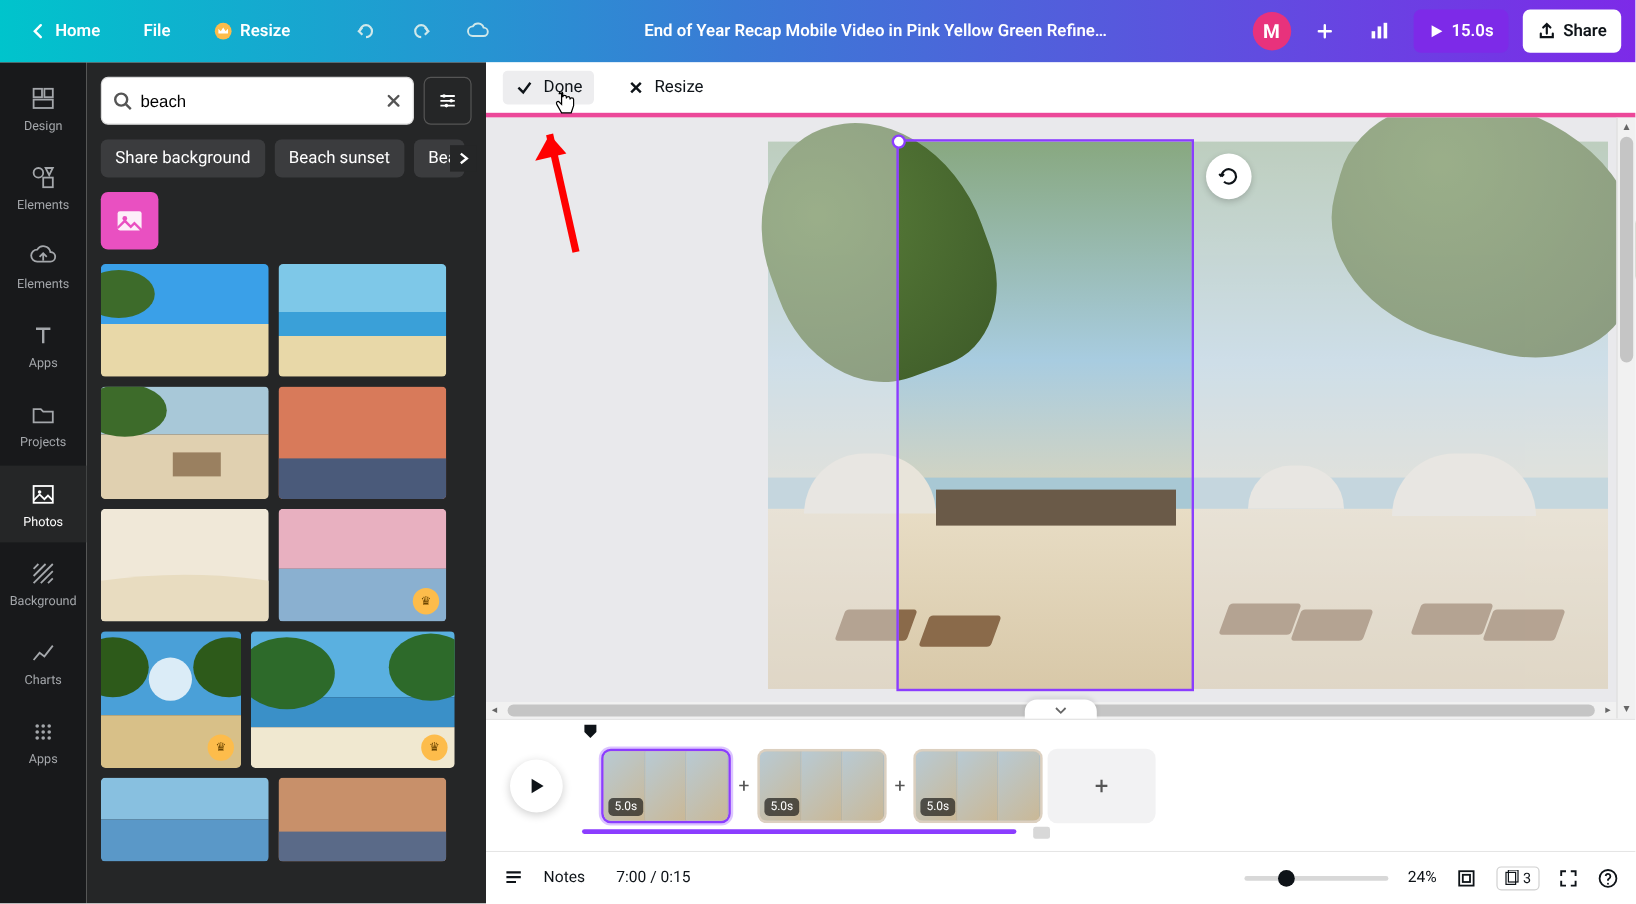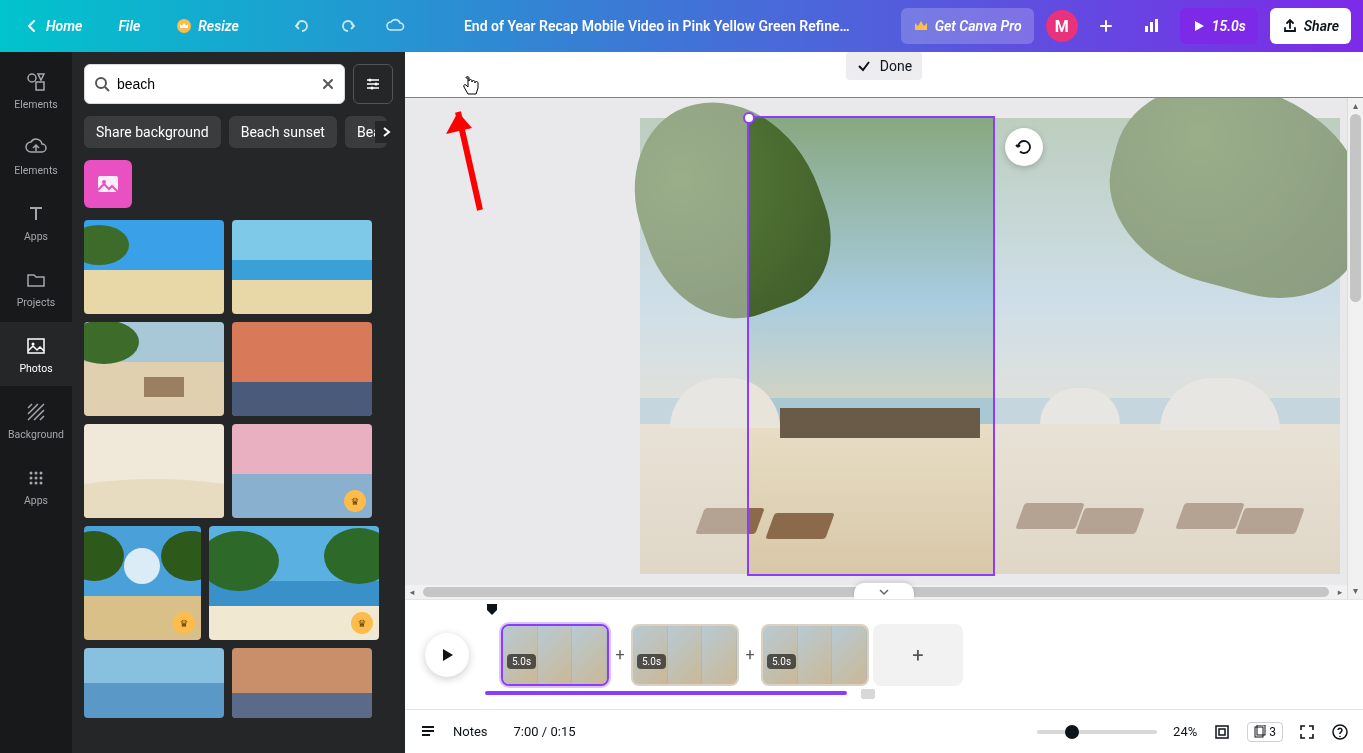--- a/index.html
+++ b/index.html
@@ -1,20 +1,20 @@
 <!DOCTYPE html>
 <html><head>
 <meta charset="utf-8">
 <style>
   * { box-sizing: border-box; margin: 0; padding: 0; }
   body { font-family: -apple-system, BlinkMacSystemFont, "Segoe UI", Roboto, sans-serif; background: #fff; width: 1363px; height: 753px; overflow: hidden; position: relative; }
 
   
   .header { height: 52px; display: flex; align-items: center; color: #fff; background: linear-gradient(90deg, #00c4cc 0%, #3a7bd5 45%, #7d2ae8 100%); padding: 0 12px; gap: 12px; position: relative; }
-  .header .btn { height: 36px; display: flex; align-items: center; padding: 0 12px; border-radius: 6px; cursor: pointer; font-size: 14px; font-weight: 600; gap: 6px; font-style: italic; }
+  .header .btn { height: 36px; display: flex; align-items: center; padding: 0 12px; border-radius: 6px; cursor: pointer; font-size: 14px; font-weight: 600; gap: 6px; }
   .header .icon-only { padding: 0 8px; }
   .doc-title { flex: 1; text-align: center; font-size: 14px; font-weight: 600; white-space: nowrap; overflow: hidden; text-overflow: ellipsis; padding: 0 20px; }
   .pro-btn { background: rgba(255,255,255,0.2); }
   .avatar { width: 32px; height: 32px; border-radius: 50%; background: #e8327c; display: flex; align-items: center; justify-content: center; font-weight: 700; }
   .play-btn { background: #7d2ae8; justify-content: space-between; }
   .share-btn { background: #fff; color: #0e1318; }
 
   
   .left-rail { position: absolute; left: 0; top: 52px; bottom: 0; width: 72px; background: #18191b; display: flex; flex-direction: column; align-items: center; padding-top: 6px; gap: 2px; }
   .rail-item { width: 72px; height: 64px; display: flex; flex-direction: column; align-items: center; justify-content: center; color: #a4a7ab; cursor: pointer; font-size: 10.5px; gap: 4px; }
@@ -41,21 +41,21 @@
   .thumb { position: relative; border-radius: 4px; overflow: hidden; cursor: pointer; }
   .thumb.w1 { width: 140px; height: 94px; }
   .thumb.w2 { width: 140px; height: 94px; }
   .thumb.w3 { width: 117px; height: 114px; }
   .thumb.w4 { width: 170px; height: 114px; }
   .crown { position: absolute; right: 6px; bottom: 6px; width: 22px; height: 22px; background: #fdbc4b; border-radius: 50%; display: flex; align-items: center; justify-content: center; font-size: 10px; color: #6b4500; }
   .panel-collapse { position: absolute; right: -14px; top: 340px; width: 18px; height: 80px; background: #252627; border-radius: 0 40px 40px 0; display: flex; align-items: center; justify-content: center; color: #888; cursor: pointer; }
 
   
   .main { position: absolute; left: 405px; right: 0; top: 52px; bottom: 0; display: flex; flex-direction: column; background: #fff; }
-  .crop-bar { height: 46px; border-bottom: 1px solid #ec4899; display: flex; align-items: center; padding: 0 14px; gap: 18px; flex-direction: column; }
+  .crop-bar { height: 46px; border-bottom: 4px solid #ec4899; display: flex; align-items: center; padding: 0 14px; gap: 18px; }
   .crop-btn { display: flex; align-items: center; gap: 8px; padding: 6px 10px; border-radius: 4px; cursor: pointer; font-size: 14px; color: #0e1318; }
   .crop-btn.active { background: #ededef; }
   .cursor-hand { position: absolute; left: 462px; top: 76px; font-size: 16px; z-index: 20; pointer-events: none; }
   .red-arrow { position: absolute; left: 440px; top: 100px; z-index: 19; pointer-events: none; }
 
   .canvas-wrap { flex: 1; background: #e9e9ec; position: relative; overflow: hidden; }
   .vscroll { position: absolute; right: 0; top: 0; bottom: 0; width: 16px; background: #f1f1f1; border-left: 1px solid #dcdcdc; }
   .vscroll .up, .vscroll .down { height: 16px; text-align: center; font-size: 10px; color: #666; line-height: 16px; }
   .vscroll .thumb-track { position: absolute; top: 16px; bottom: 16px; left: 2px; right: 2px; }
   .vscroll .thumb-bar { position: absolute; top: 0; height: 40%; left: 0; right: 0; background: #c5c5c5; border-radius: 6px; }
@@ -91,21 +91,21 @@
 
   
   .timeline-toggle { position: absolute; left: 50%; bottom: -2px; transform: translateX(-50%); width: 60px; height: 18px; background: #fff; border-radius: 10px 10px 0 0; box-shadow: 0 -2px 4px rgba(0,0,0,0.1); display: flex; align-items: center; justify-content: center; color: #666; cursor: pointer; }
   .timeline { height: 110px; border-top: 1px solid #e5e5e5; background: #fff; position: relative; display: flex; align-items: center; padding: 0 20px; gap: 12px; }
   .play-round { width: 44px; height: 44px; border-radius: 50%; background: #fff; box-shadow: 0 2px 8px rgba(0,0,0,0.2); display: flex; align-items: center; justify-content: center; cursor: pointer; }
   .playhead { position: absolute; left: 80px; top: 2px; color: #0e1318; }
   .clips { display: flex; align-items: center; gap: 4px; margin-left: 20px; }
   .clip { position: relative; width: 108px; height: 62px; border-radius: 8px; overflow: hidden; background: #dcd0c0; border: 2px solid transparent; cursor: pointer; display: flex; }
   .clip.active { border-color: #8b3dff; box-shadow: 0 0 0 2px rgba(139,61,255,0.3); }
   .clip .seg { flex: 1; background: linear-gradient(135deg, #b8cad4, #cab896); border-right: 1px solid rgba(0,0,0,0.06); }
-  .clip-label { position: absolute; left: 4px; bottom: 15px; background: rgba(0,0,0,0.6); color: #fff; font-size: 10px; padding: 2px 5px; border-radius: 4px; }
+  .clip-label { position: absolute; left: 4px; bottom: 4px; background: rgba(0,0,0,0.6); color: #fff; font-size: 10px; padding: 2px 5px; border-radius: 4px; }
   .clip-add { width: 14px; height: 14px; display: flex; align-items: center; justify-content: center; color: #555; cursor: pointer; }
   .clip.add { background: #f2f2f3; border: none; display: flex; align-items: center; justify-content: center; color: #555; font-size: 20px; width: 90px; }
   .purple-bar { position: absolute; left: 80px; bottom: 14px; height: 4px; width: 362px; background: #8b3dff; border-radius: 2px; }
   .audio-chip { position: absolute; left: 456px; bottom: 10px; width: 14px; height: 10px; background: #d8d8d8; border-radius: 2px; }
 
   
   .bottom { height: 44px; border-top: 1px solid #e5e5e5; display: flex; align-items: center; padding: 0 14px; gap: 16px; font-size: 13px; color: #0e1318; }
   .bottom .spacer { flex: 1; }
   .zoom-slider { width: 120px; height: 4px; background: #d8d8d8; border-radius: 2px; position: relative; }
   .zoom-slider .knob { position: absolute; left: 28px; top: -5px; width: 14px; height: 14px; background: #0e1318; border-radius: 50%; }
@@ -150,28 +150,20 @@
         <path d="M14 9 A5 5 0 1 0 9 14" stroke="#cfe8ea" stroke-width="1.8" fill="none"></path>
         <path d="M12 6 L15 9 L12 12" stroke="#cfe8ea" stroke-width="1.8" fill="none"></path>
       </svg>
   </div>
   <div class="btn icon-only">
     <svg width="20" height="18" viewBox="0 0 20 18">
         <path d="M6 13 A4 4 0 0 1 6 5 A5 5 0 0 1 15 6 A3.5 3.5 0 0 1 15 13 Z" stroke="#cfe8ea" stroke-width="1.6" fill="none"></path>
       </svg>
   </div>
   <div class="doc-title">End of Year Recap Mobile Video in Pink Yellow Green Refine…</div>
-  <div class="btn pro-btn">
-    <span>
-      <svg width="16" height="16" viewBox="0 0 16 16">
-          <path d="M2 12 L2 5 L5 8 L8 3 L11 8 L14 5 L14 12 Z" fill="#fdbc4b"></path>
-        </svg>
-    </span>
-    <span>Get Canva Pro</span>
-  </div>
   <div class="avatar">
       <span>M</span>
     </div>
   <div class="btn icon-only">
     <svg width="16" height="16" viewBox="0 0 16 16">
         <path d="M8 3v10M3 8h10" stroke="#fff" stroke-width="2" stroke-linecap="round"></path>
       </svg>
   </div>
   <div class="btn icon-only">
     <svg width="18" height="18" viewBox="0 0 18 18">
@@ -191,20 +183,30 @@
         <path d="M8 2 L8 10 M5 5 L8 2 L11 5 M3 10 v3 h10 v-3" stroke="#0e1318" stroke-width="1.8" fill="none" stroke-linecap="round"></path>
       </svg>
     <span>Share</span>
   </div>
 </div>
 
 <div class="left-rail">
   <div class="rail-item">
     <span class="rail-icon">
         <svg width="24" height="24" viewBox="0 0 24 24">
+          <rect x="4" y="4" width="7" height="7" stroke="#a4a7ab" fill="none" stroke-width="1.5"></rect>
+          <rect x="13" y="4" width="7" height="7" stroke="#a4a7ab" fill="none" stroke-width="1.5"></rect>
+          <rect x="4" y="13" width="16" height="7" stroke="#a4a7ab" fill="none" stroke-width="1.5"></rect>
+        </svg>
+      </span>
+    <span>Design</span>
+  </div>
+  <div class="rail-item">
+    <span class="rail-icon">
+        <svg width="24" height="24" viewBox="0 0 24 24">
           <circle cx="8" cy="8" r="4" stroke="#a4a7ab" fill="none" stroke-width="1.5"></circle>
           <rect x="12" y="12" width="8" height="8" stroke="#a4a7ab" fill="none" stroke-width="1.5"></rect>
           <path d="M14 4 L20 4 L17 10 Z" stroke="#a4a7ab" fill="none" stroke-width="1.5"></path>
         </svg>
       </span>
     <span>Elements</span>
   </div>
   <div class="rail-item">
     <span class="rail-icon">
         <svg width="24" height="24" viewBox="0 0 24 24">
@@ -239,20 +241,28 @@
       </span>
     <span>Photos</span>
   </div>
   <div class="rail-item">
     <span class="rail-icon">
         <svg width="24" height="24" viewBox="0 0 24 24">
           <path d="M4 20 L20 4 M4 14 L14 4 M10 20 L20 10 M4 8 L8 4 M16 20 L20 16" stroke="#a4a7ab" stroke-width="1.5"></path>
         </svg>
       </span>
     <span>Background</span>
+  </div>
+  <div class="rail-item">
+    <span class="rail-icon">
+        <svg width="24" height="24" viewBox="0 0 24 24">
+          <path d="M4 18 L9 12 L13 15 L20 6" stroke="#a4a7ab" fill="none" stroke-width="1.5"></path>
+        </svg>
+      </span>
+    <span>Charts</span>
   </div>
   <div class="rail-item">
     <span class="rail-icon">
         <svg width="24" height="24" viewBox="0 0 24 24">
           <circle cx="7" cy="7" r="1.5" fill="#a4a7ab"></circle>
           <circle cx="12" cy="7" r="1.5" fill="#a4a7ab"></circle>
           <circle cx="17" cy="7" r="1.5" fill="#a4a7ab"></circle>
           <circle cx="7" cy="12" r="1.5" fill="#a4a7ab"></circle>
           <circle cx="12" cy="12" r="1.5" fill="#a4a7ab"></circle>
           <circle cx="17" cy="12" r="1.5" fill="#a4a7ab"></circle>

